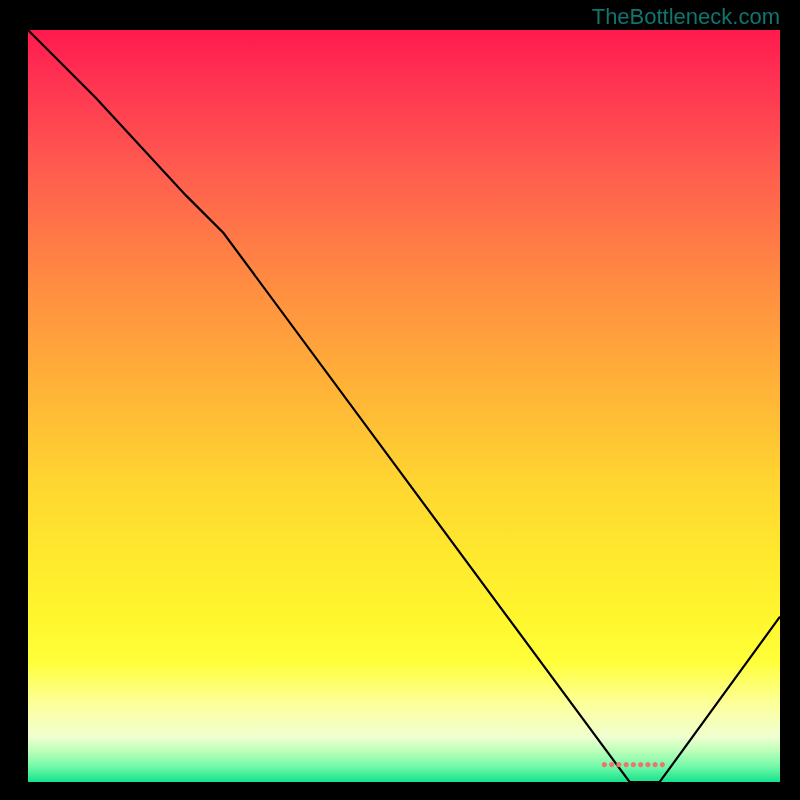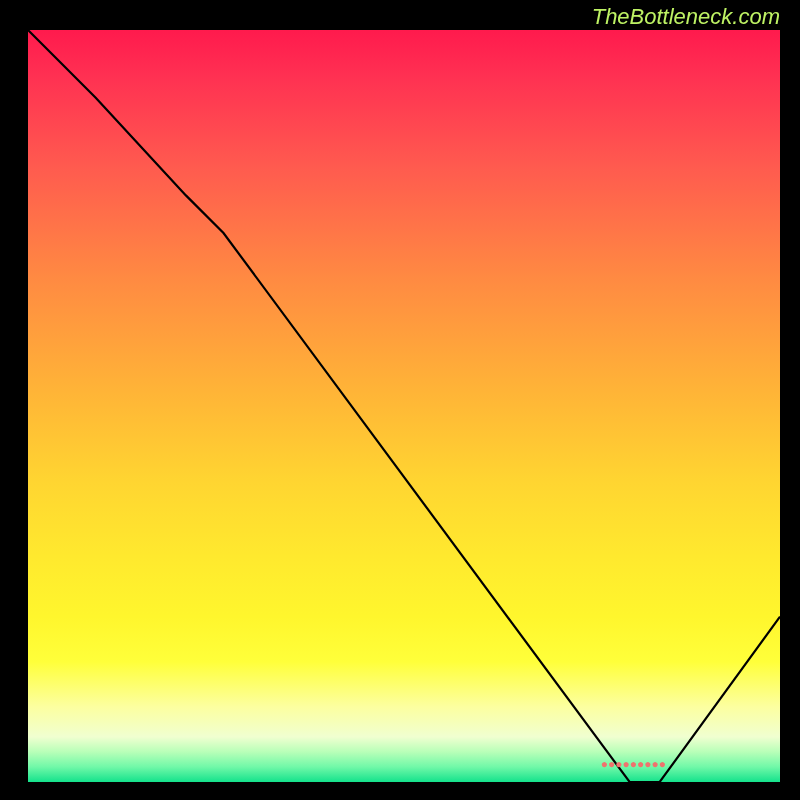--- a/index.html
+++ b/index.html
@@ -13,25 +13,24 @@
   }
   .wrap {
     position: relative;
     width: 800px;
     height: 800px;
   }
   .attribution {
     position: absolute;
     top: 4px;
     right: 20px;
-    color: #bef264;
+    color: #0f766e;
     font-size: 22px;
     font-family: Arial, sans-serif;
     z-index: 10;
-    font-style: italic;
   }
   .plot-area {
     position: absolute;
     left: 28px;
     top: 30px;
     width: 752px;
     height: 752px;
     background: linear-gradient(
       to bottom,
       #ff1a4d 0%,

